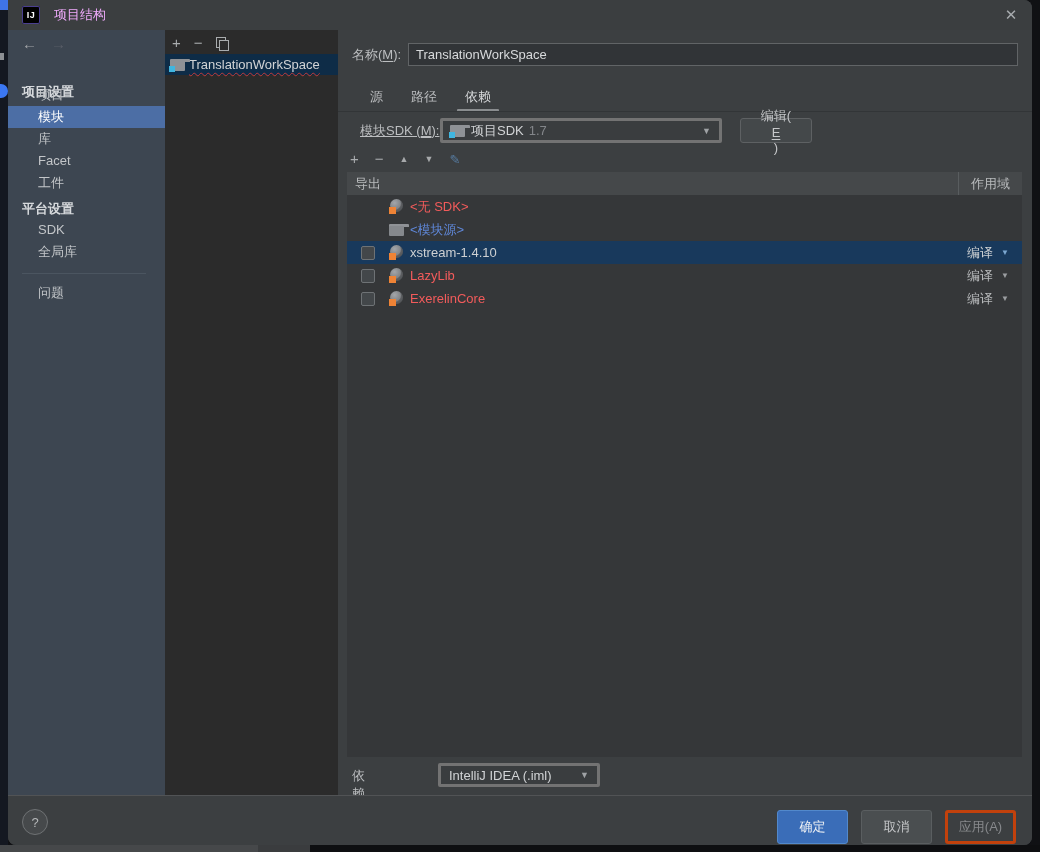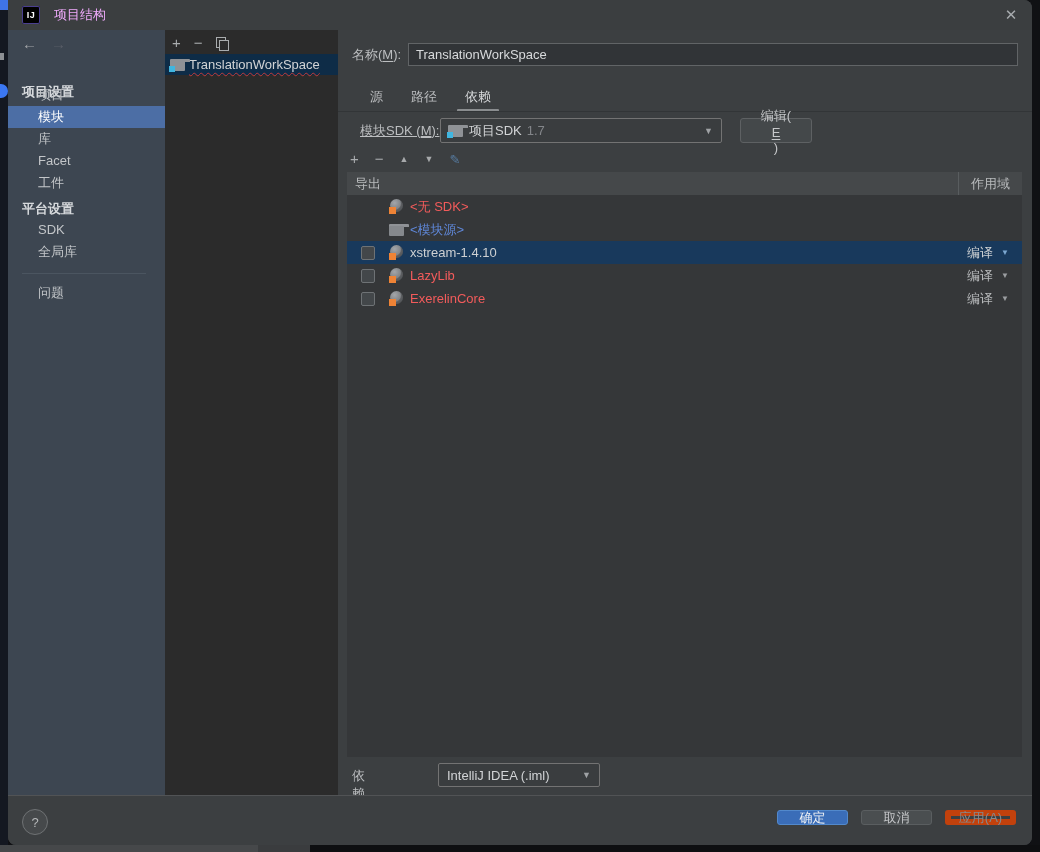--- a/index.html
+++ b/index.html
@@ -89,21 +89,21 @@
   }
   .tabs { position:absolute; left:22px; top:56px; height:26px; display:flex; gap:8px; }
   .tab { position:relative; padding:0 10px; height:26px; line-height:22px; color:#bcbec0; cursor:pointer; }
   .tab.selected { color:#d8dadc; }
   .tab.selected::after { content:""; position:absolute; left:2px; right:2px; bottom:0; height:3px; background:#8a8d8f; border-radius:1px; }
   .tabs-divider { position:absolute; left:0; right:0; top:81px; border-top:1px solid #323537; }
 
   .sdk-row { position:absolute; left:14px; top:88px; right:14px; height:25px; }
   .sdk-label { position:absolute; left:8px; top:4px;text-decoration:underline; }
   .combo {
-    position:absolute; height:25px; background:#3a3d3f; border:1px solid #737373;
+    position:absolute; height:25px; background:#3a3d3f; border:3px solid #737373;
     border-radius:2px; display:flex; align-items:center; cursor:pointer; color:#d2d4d6;
   }
   .combo .combo-arrow { position:absolute; right:8px; font-size:9px; color:#9fa2a5; }
   .sdk-combo { left:88px; width:282px; }
   .sdk-combo .txt { margin-left:6px; }
   .sdk-combo .ver { color:#83868a; margin-left:5px; }
   .btn {
     height:25px; border:1px solid #5e6163; border-radius:3px; background:#44484a;
     color:#c6c8ca; display:flex; align-items:center; justify-content:center; cursor:pointer; font-size:13px;
   }
@@ -152,24 +152,24 @@
   .footer {
     position:absolute; left:0; top:795px; width:100%; height:50px;
     background:#3c3f41; border-top:1px solid #515355;
   }
   .help-btn {
     position:absolute; left:14px; top:13px; width:26px; height:26px; border-radius:50%;
     background:#46494b; border:1px solid #6f7274; color:#b6b8ba;
     display:flex; align-items:center; justify-content:center; font-size:13px; cursor:pointer;
   }
   .footer-buttons { position:absolute; right:16px; top:14px; display:flex; gap:13px; }
-  .f-btn { width:71px; height:15px; border-radius:3px; display:flex; align-items:center; justify-content:center; font-size:13px; cursor:pointer; }
+  .f-btn { width:71px; height:34px; border-radius:3px; display:flex; align-items:center; justify-content:center; font-size:13px; cursor:pointer; }
   .ok-btn { background:#3a6db8; border:1px solid #5289cc; color:#f0f2f4; }
   .cancel-btn { background:#4a4e50; border:1px solid #5a5e60; color:#c6c8ca; }
-  .apply-btn { background:#3c3f41; border:6px solid #c2410c; color:#87898c; cursor:default; }
+  .apply-btn { background:#3c3f41; border:3px solid #c2410c; color:#87898c; cursor:default; }
 </style>
 </head>
 <body>
 
 <div class="bg-left-strip">
   <div class="frag-blue-square"></div>
   <div class="frag-dash"></div>
   <div class="frag-blue-dot"></div>
 </div>
 <div class="bg-bottom-strip">

